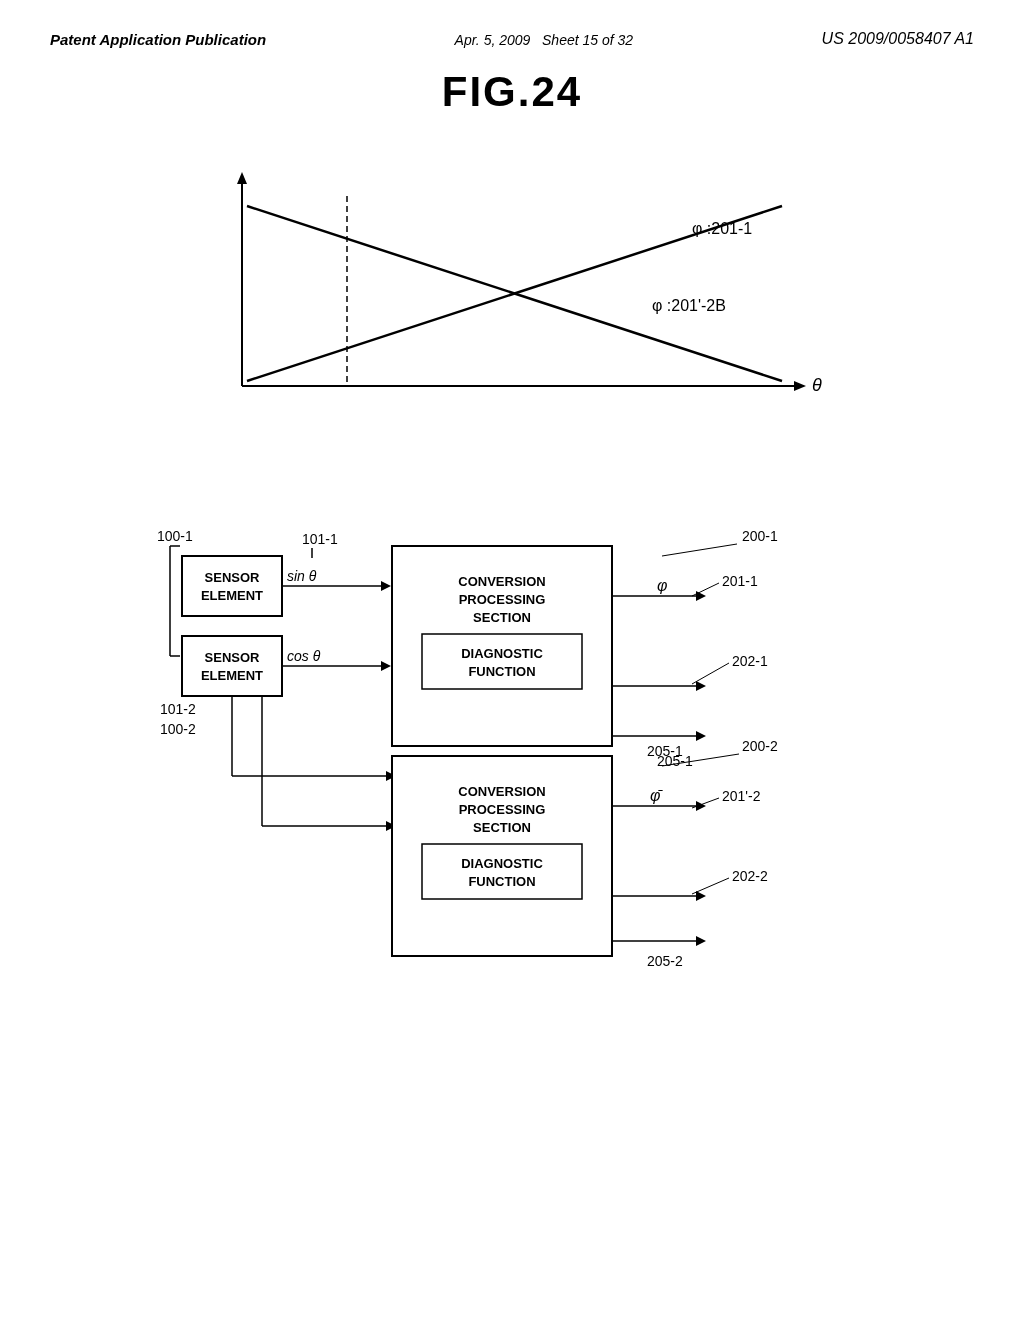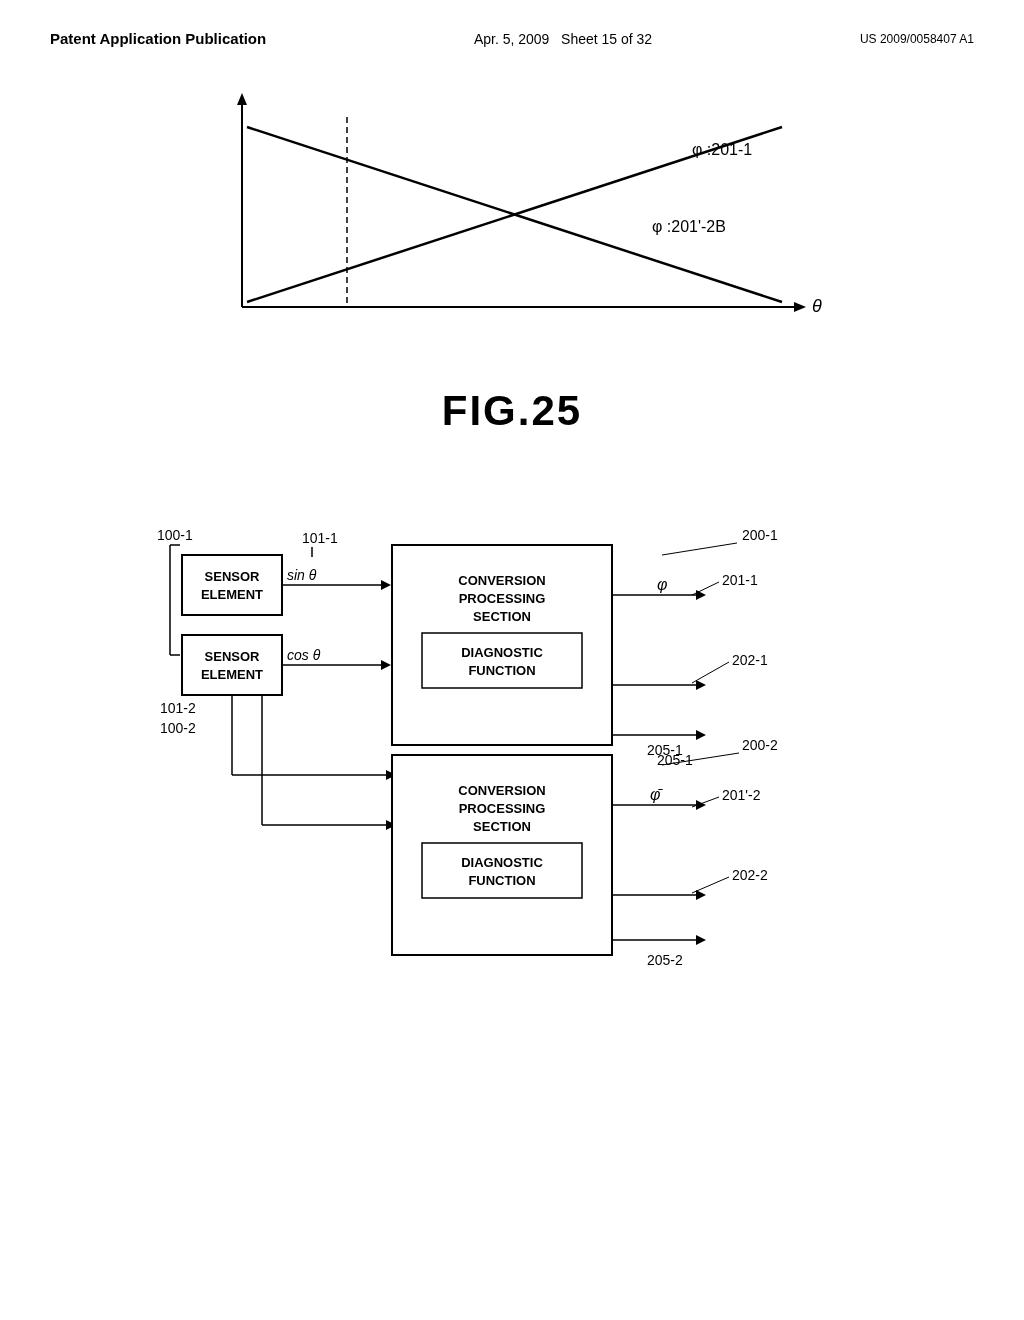--- a/index.html
+++ b/index.html
@@ -14,34 +14,35 @@
     .page {
       width: 1024px;
       min-height: 1320px;
       background: #fff;
       padding: 30px 50px;
       position: relative;
     }
     .header {
       display: flex;
       justify-content: space-between;
-      align-items: center;
+      align-items: flex-end;
       margin-bottom: 20px;
       font-size: 14px;
+      font-style: italic;
     }
     .header-left {
       font-weight: bold;
       font-size: 15px;
     }
     .header-center {
       text-align: center;
       font-size: 14px;
     }
     .header-right {
-      font-size: 12px;
+      font-size: 16px;
     }
     .fig-title {
       text-align: center;
       font-size: 42px;
       font-weight: bold;
       margin: 20px 0 30px 0;
       letter-spacing: 2px;
     }
     .fig24-container {
       width: 700px;
@@ -66,20 +67,21 @@
 
   <div class="header">
     <div class="header-left">Patent Application Publication</div>
     <div class="header-center">
       <span>Apr. 5, 2009</span>&nbsp;&nbsp;
       <span>Sheet 15 of 32</span>
     </div>
     <div class="header-right">US 2009/0058407 A1</div>
   </div>
 
+  <div class="fig-title">FIG.24</div>
 
   <div class="fig24-container">
     <svg width="700" height="280" viewBox="0 0 700 280" xmlns="http://www.w3.org/2000/svg">
 
       <line x1="80" y1="240" x2="80" y2="30" stroke="black" stroke-width="2"></line>
 
       <polygon points="80,26 75,38 85,38" fill="black"></polygon>
 
       <line x1="80" y1="240" x2="640" y2="240" stroke="black" stroke-width="2"></line>
 
@@ -91,21 +93,20 @@
 
       <line x1="85" y1="235" x2="620" y2="60" stroke="black" stroke-width="2.5"></line>
 
       <line x1="85" y1="60" x2="620" y2="235" stroke="black" stroke-width="2.5"></line>
 
       <text x="530" y="88" font-size="16" font-family="Arial, sans-serif">φ :201-1</text>
       <text x="490" y="165" font-size="16" font-family="Arial, sans-serif">φ :201'-2B</text>
     </svg>
   </div>
 
-  <div class="fig-title">FIG.25</div>
 
   <div class="fig25-container">
     <svg width="820" height="560" viewBox="0 0 820 560" xmlns="http://www.w3.org/2000/svg" font-family="Arial, sans-serif" font-size="13">
 
       <text x="55" y="75" font-size="14">100-1</text>
 
       <line x1="68" y1="80" x2="68" y2="190" stroke="black" stroke-width="1.5"></line>
       <line x1="68" y1="80" x2="78" y2="80" stroke="black" stroke-width="1.5"></line>
       <line x1="68" y1="190" x2="78" y2="190" stroke="black" stroke-width="1.5"></line>
 

